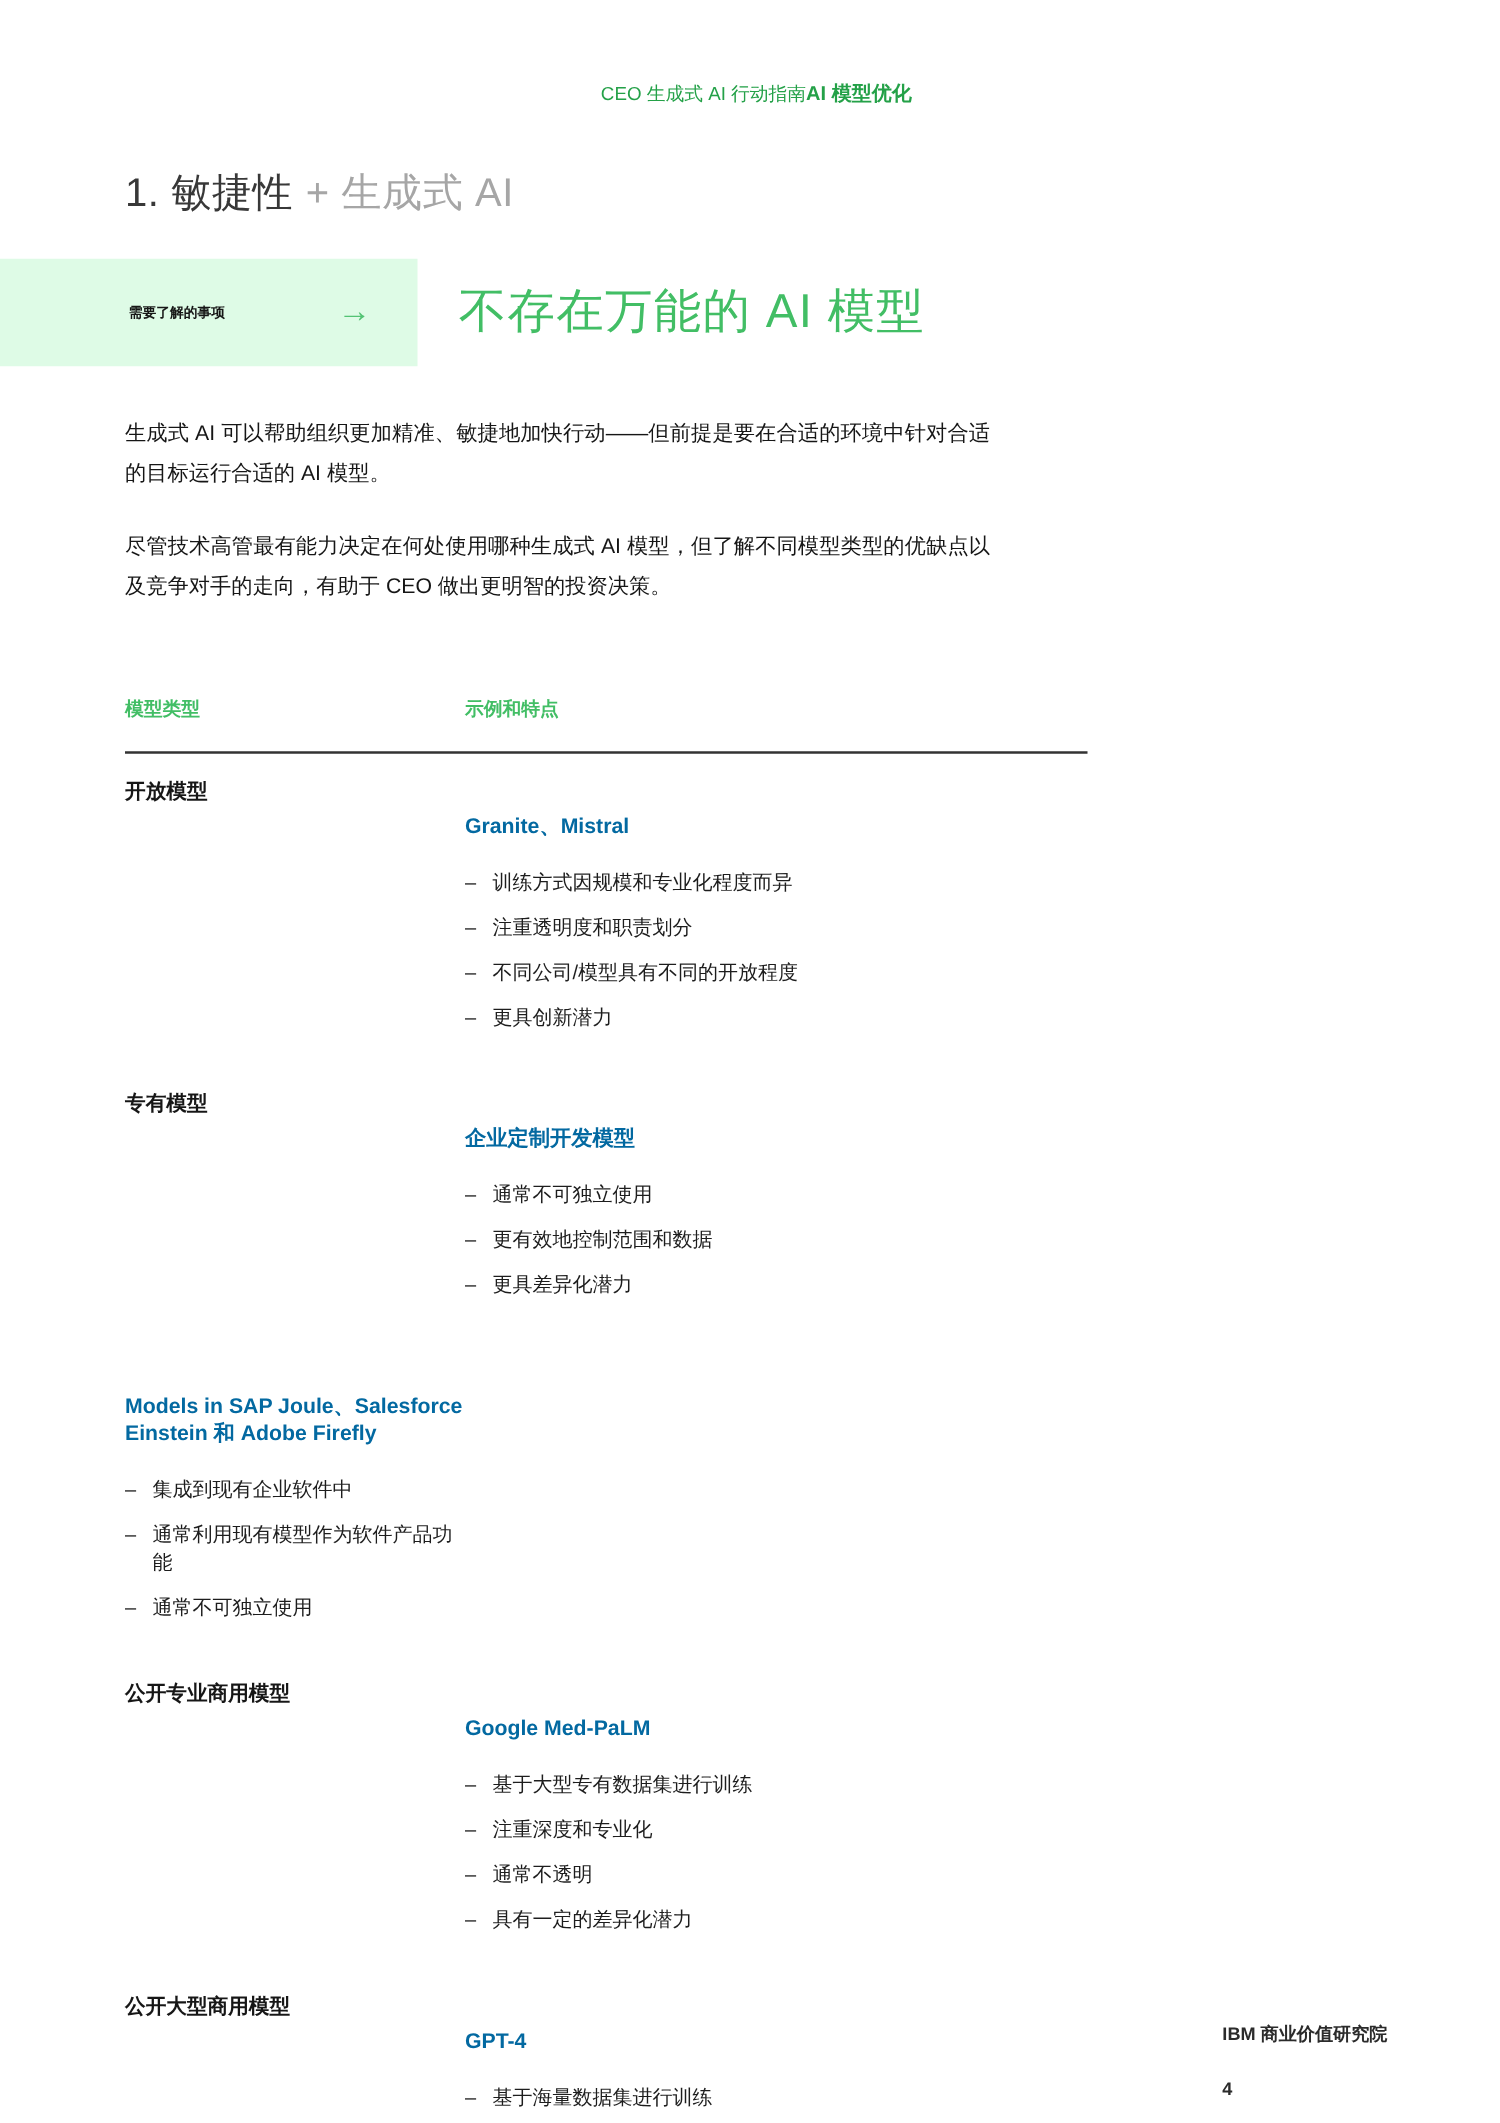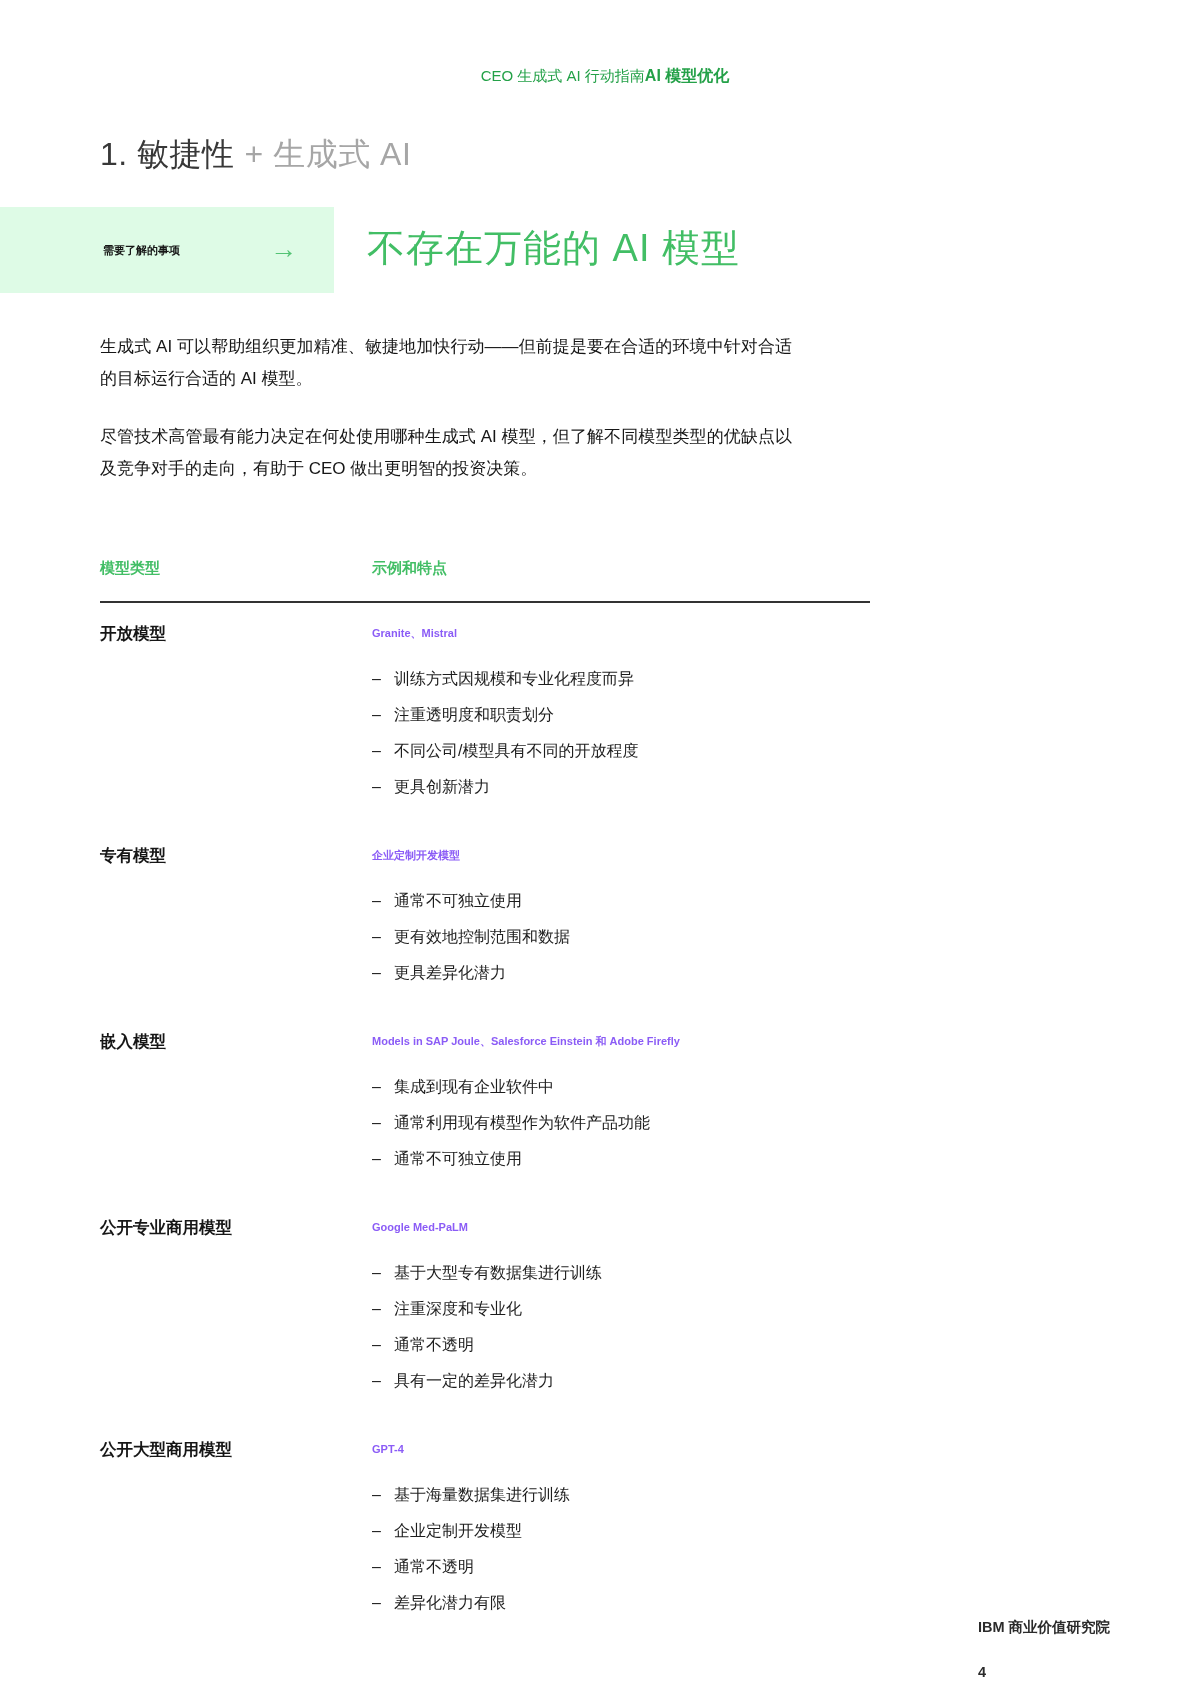--- a/index.html
+++ b/index.html
@@ -108,25 +108,26 @@
     margin-bottom: 46px;
   }
   .model-row:last-child { margin-bottom: 0; }
   .row-type {
     font-size: 16.5px;
     font-weight: 700;
     line-height: 22px;
     color: #161616;
   }
   .row-example {
-    font-size: 11px;
+    font-size: 17px;
     font-weight: 700;
     line-height: 22px;
-    color: #8b5cf6;
+    color: #0369a1;
     margin-bottom: 24px;
+    margin-top: 28px;
   }
   .bullet {
     display: flex;
     font-size: 16px;
     line-height: 22px;
     color: #1d1d1d;
     margin-bottom: 14px;
   }
   .bullet:last-child { margin-bottom: 0; }
   .bullet::before {
@@ -196,21 +197,20 @@
         <div class="row-type">专有模型</div>
         <div>
           <div class="row-example">企业定制开发模型</div>
           <div class="bullet">通常不可独立使用</div>
           <div class="bullet">更有效地控制范围和数据</div>
           <div class="bullet">更具差异化潜力</div>
         </div>
       </div>
 
       <div class="model-row">
-        <div class="row-type">嵌入模型</div>
         <div>
           <div class="row-example">Models in SAP Joule、Salesforce Einstein 和 Adobe Firefly</div>
           <div class="bullet">集成到现有企业软件中</div>
           <div class="bullet">通常利用现有模型作为软件产品功能</div>
           <div class="bullet">通常不可独立使用</div>
         </div>
       </div>
 
       <div class="model-row">
         <div class="row-type">公开专业商用模型</div>

